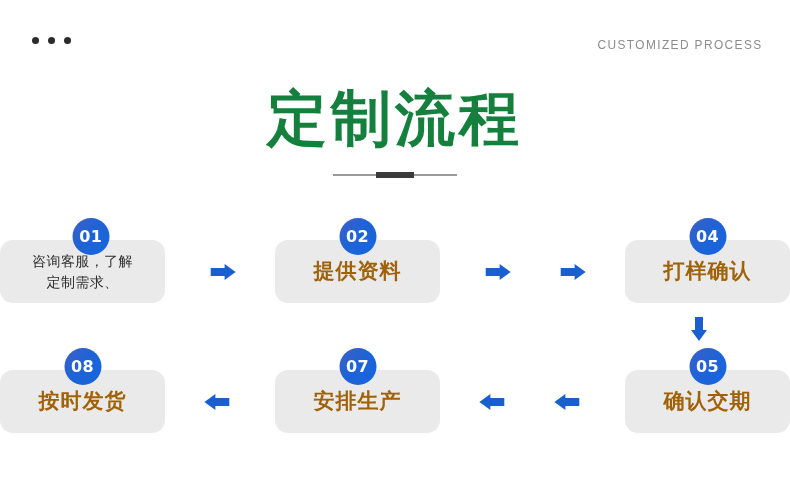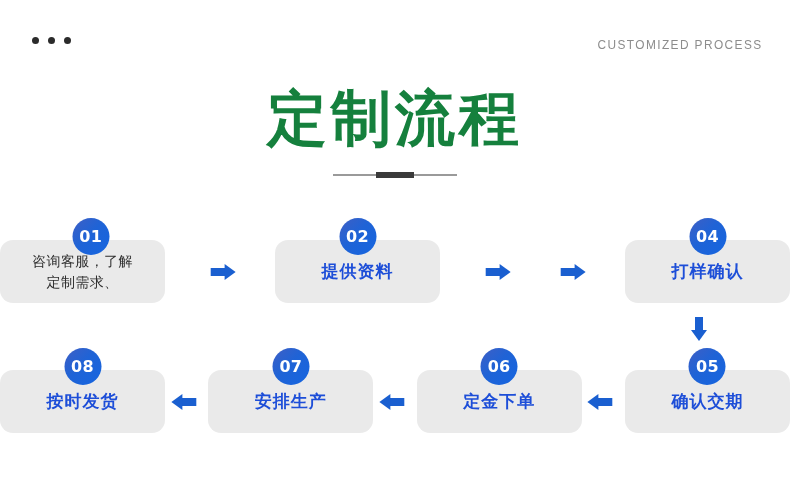--- a/index.html
+++ b/index.html
@@ -122,23 +122,23 @@
     height: 63px;
     background: #eaeaea;
     border-radius: 13px;
     box-sizing: border-box;
     display: flex;
     align-items: center;
     justify-content: center;
     text-align: center;
   }
   .step-label {
-    font-size: 17px;
+    font-size: 21px;
     font-weight: 700;
-    color: #1d4ed8;
+    color: #a16207;
     letter-spacing: 1px;
     font-family: "DejaVu Sans", "Liberation Sans", sans-serif;
     line-height: 1.25;
     padding: 0 6px;
   }
   .step-label.small {
     font-size: 14px;
     font-weight: 400;
     letter-spacing: 0.4px;
     color: #2e2e2e;
@@ -342,26 +342,20 @@
       <div class="step-box">
         <div class="step-label">安排生产</div>
       </div>
     </div>
 
     <div class="arrow-h arrow-left">
       <span class="stem"></span>
       <span class="head"></span>
     </div>
 
-    <div class="step s6">
-      <div class="badge">06</div>
-      <div class="step-box">
-        <div class="step-label">定金下单</div>
-      </div>
-    </div>
 
     <div class="arrow-h arrow-left">
       <span class="stem"></span>
       <span class="head"></span>
     </div>
 
     <div class="step s5">
       <div class="badge">05</div>
       <div class="step-box">
         <div class="step-label">确认交期</div>

